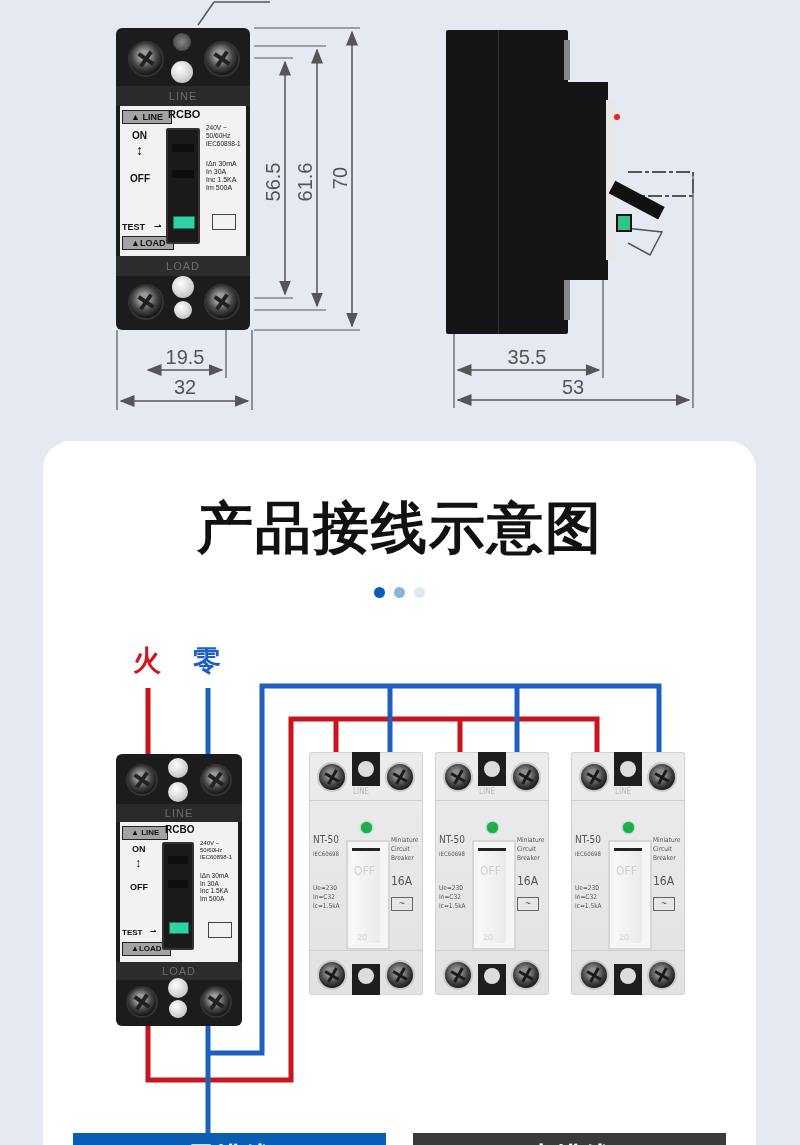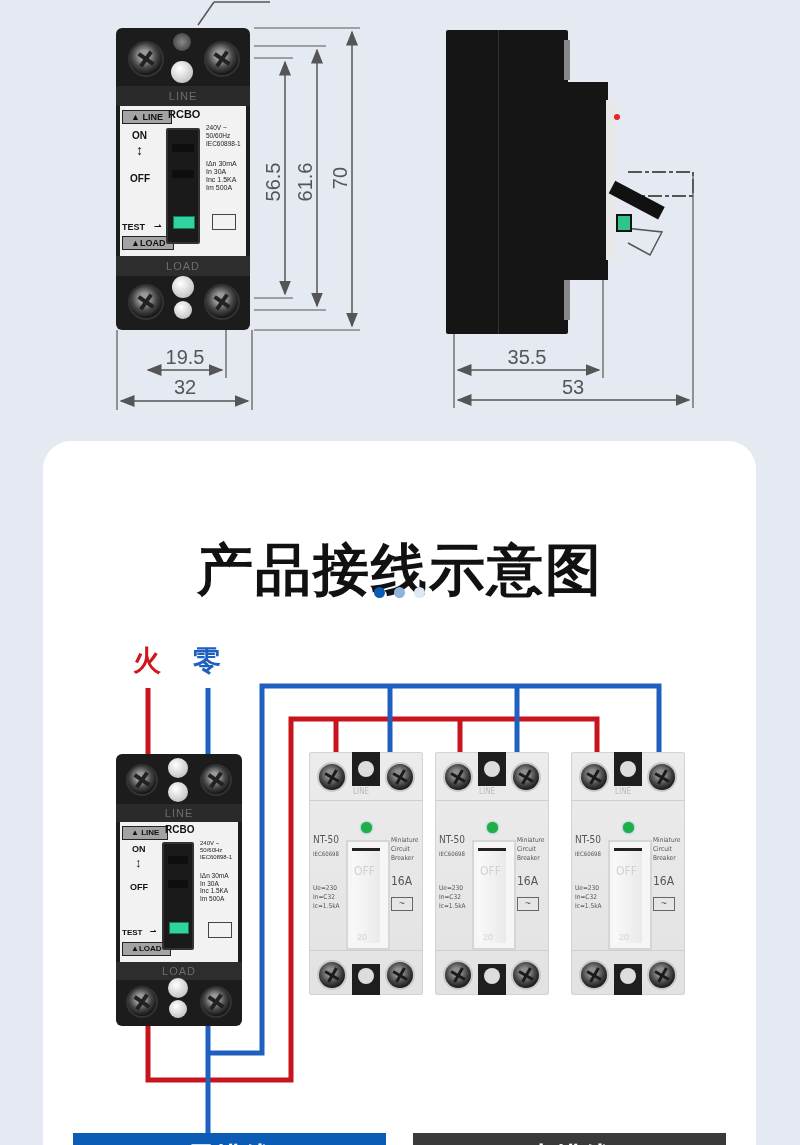--- a/index.html
+++ b/index.html
@@ -66,21 +66,20 @@
 
   
   .card {
     position: absolute; left: 43px; top: 441px; width: 713px; height: 720px;
     background: #ffffff; border-radius: 28px 28px 0 0;
   }
   .card-title {
     position: absolute; left: 0; width: 100%; top: 491px; text-align: center;
     font-family: "DejaVu Sans", sans-serif; font-weight: bold; font-size: 56px; color: #111;
     letter-spacing: 2px;
-    margin-top: 42px;
   }
   .dots { position: absolute; top: 587px; left: 374px; display: flex; gap: 9px; }
   .dot { width: 11px; height: 11px; border-radius: 50%; }
 
   .phase-label {
     position: absolute; top: 642px; font-family: "DejaVu Sans", sans-serif;
     font-size: 28px; font-weight: bold;
   }
 
   

